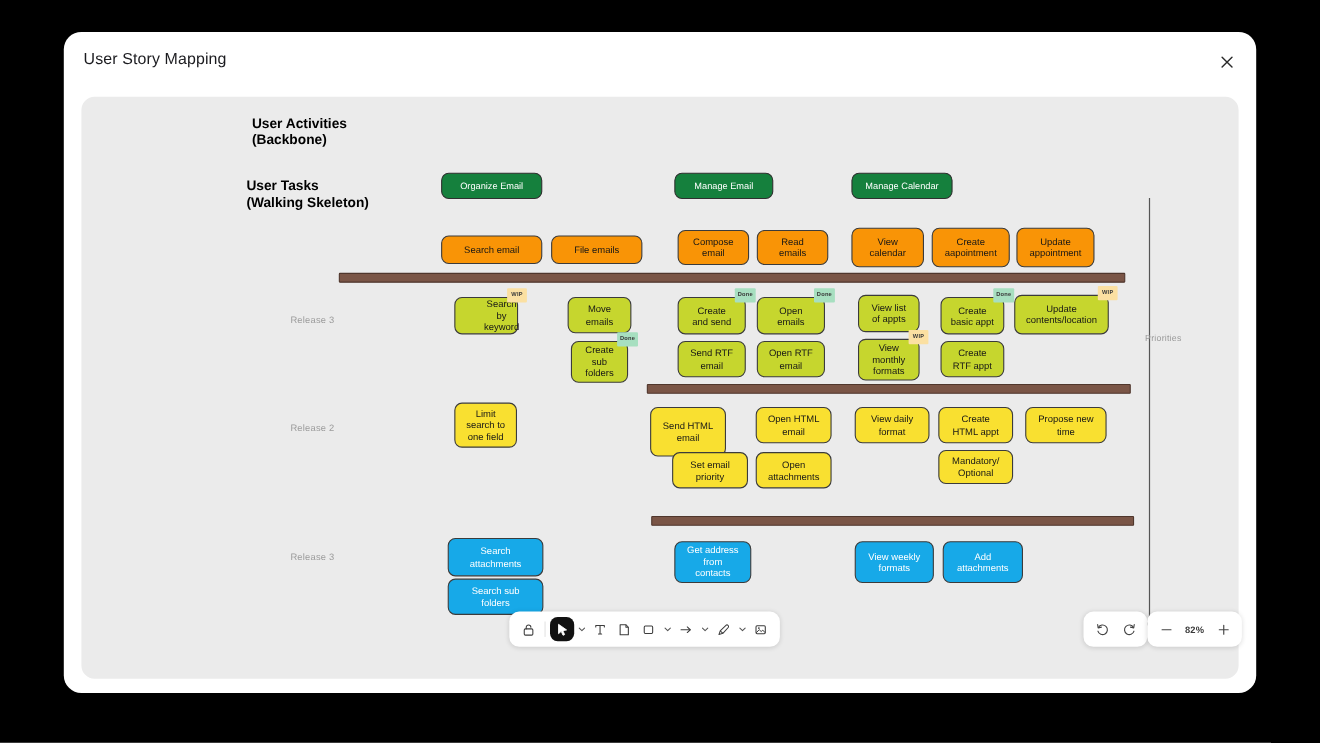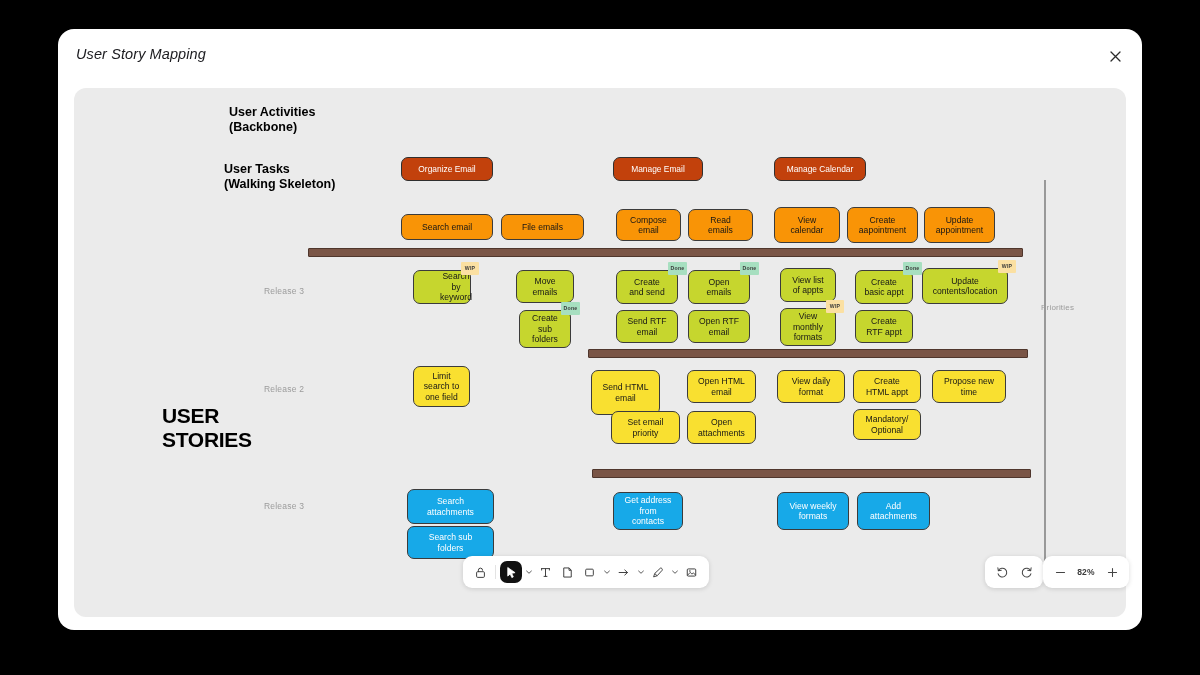--- a/index.html
+++ b/index.html
@@ -14,21 +14,21 @@
   #app-window {
     position: absolute;
     left: 58px; top: 29px;
     width: 1084px; height: 601px;
     background: #ffffff;
     border-radius: 16px;
   }
 
   #window-titlebar {
     position: absolute; left: 0; top: 0;
-    width: 100%; height: 59px; font-style: italic;
+    width: 100%; height: 59px;
   }
   #window-title {
     position: absolute; left: 18px; top: 17px;
     font-size: 14.5px; color: #1b1b1f; font-weight: 400;
     letter-spacing: .1px;
   }
   #close-button {
     position: absolute; right: 13px; top: 13px;
     width: 28px; height: 28px; border: none; background: transparent;
     cursor: pointer; display: flex; align-items: center; justify-content: center;
@@ -66,21 +66,21 @@
     border: 1.4px solid #3b3b3b;
     border-radius: 7px;
     display: flex; align-items: center; justify-content: center;
     text-align: center;
     font-size: 8.6px; line-height: 10.4px;
     white-space: pre-line;
     padding: 2px 3px;
     cursor: pointer;
     font-weight: 400;
   }
-  .card.activity { background: #c2410c; color: #ffffff; border-color:#2f2f2f; font-size: 8.4px; }
+  .card.activity { background: #15803d; color: #ffffff; border-color:#2f2f2f; font-size: 8.4px; }
   .card.task     { background: #f99406; color: #161616; }
   .card.r1       { background: #c6d62e; color: #161616; }
   .card.r2       { background: #f9e030; color: #161616; }
   .card.r3       { background: #17a9e8; color: #ffffff; }
 
   .badge {
     position: absolute;
     font-size: 5.2px; font-weight: bold; color: #3a3a3a;
     display: flex; align-items: center; justify-content: center;
     letter-spacing: .2px;
@@ -159,22 +159,20 @@
       </svg>
     </button>
   </div>
 
   <div id="canvas-panel">
 
     <div class="abs row-label-strong" style="left:155px; top:17px;">User Activities
 (Backbone)</div>
     <div class="abs row-label-strong" style="left:150px; top:74px;">User Tasks
 (Walking Skeleton)</div>
-    <div class="abs" id="user-stories-label" style="left:88px; top:316px;">USER
-STORIES</div>
 
     <div class="abs release-label" style="left:190px; top:198px;">Release 3</div>
     <div class="abs release-label" style="left:190px; top:296px;">Release 2</div>
     <div class="abs release-label" style="left:190px; top:413px;">Release 3</div>
 
     <div id="rails-layer">
         <div class="rail" style="left: 234px; top: 160px; width: 715px;"></div>
         <div class="rail" style="left: 514px; top: 261px; width: 440px;"></div>
         <div class="rail" style="left: 518px; top: 381px; width: 439px;"></div>
       </div>

